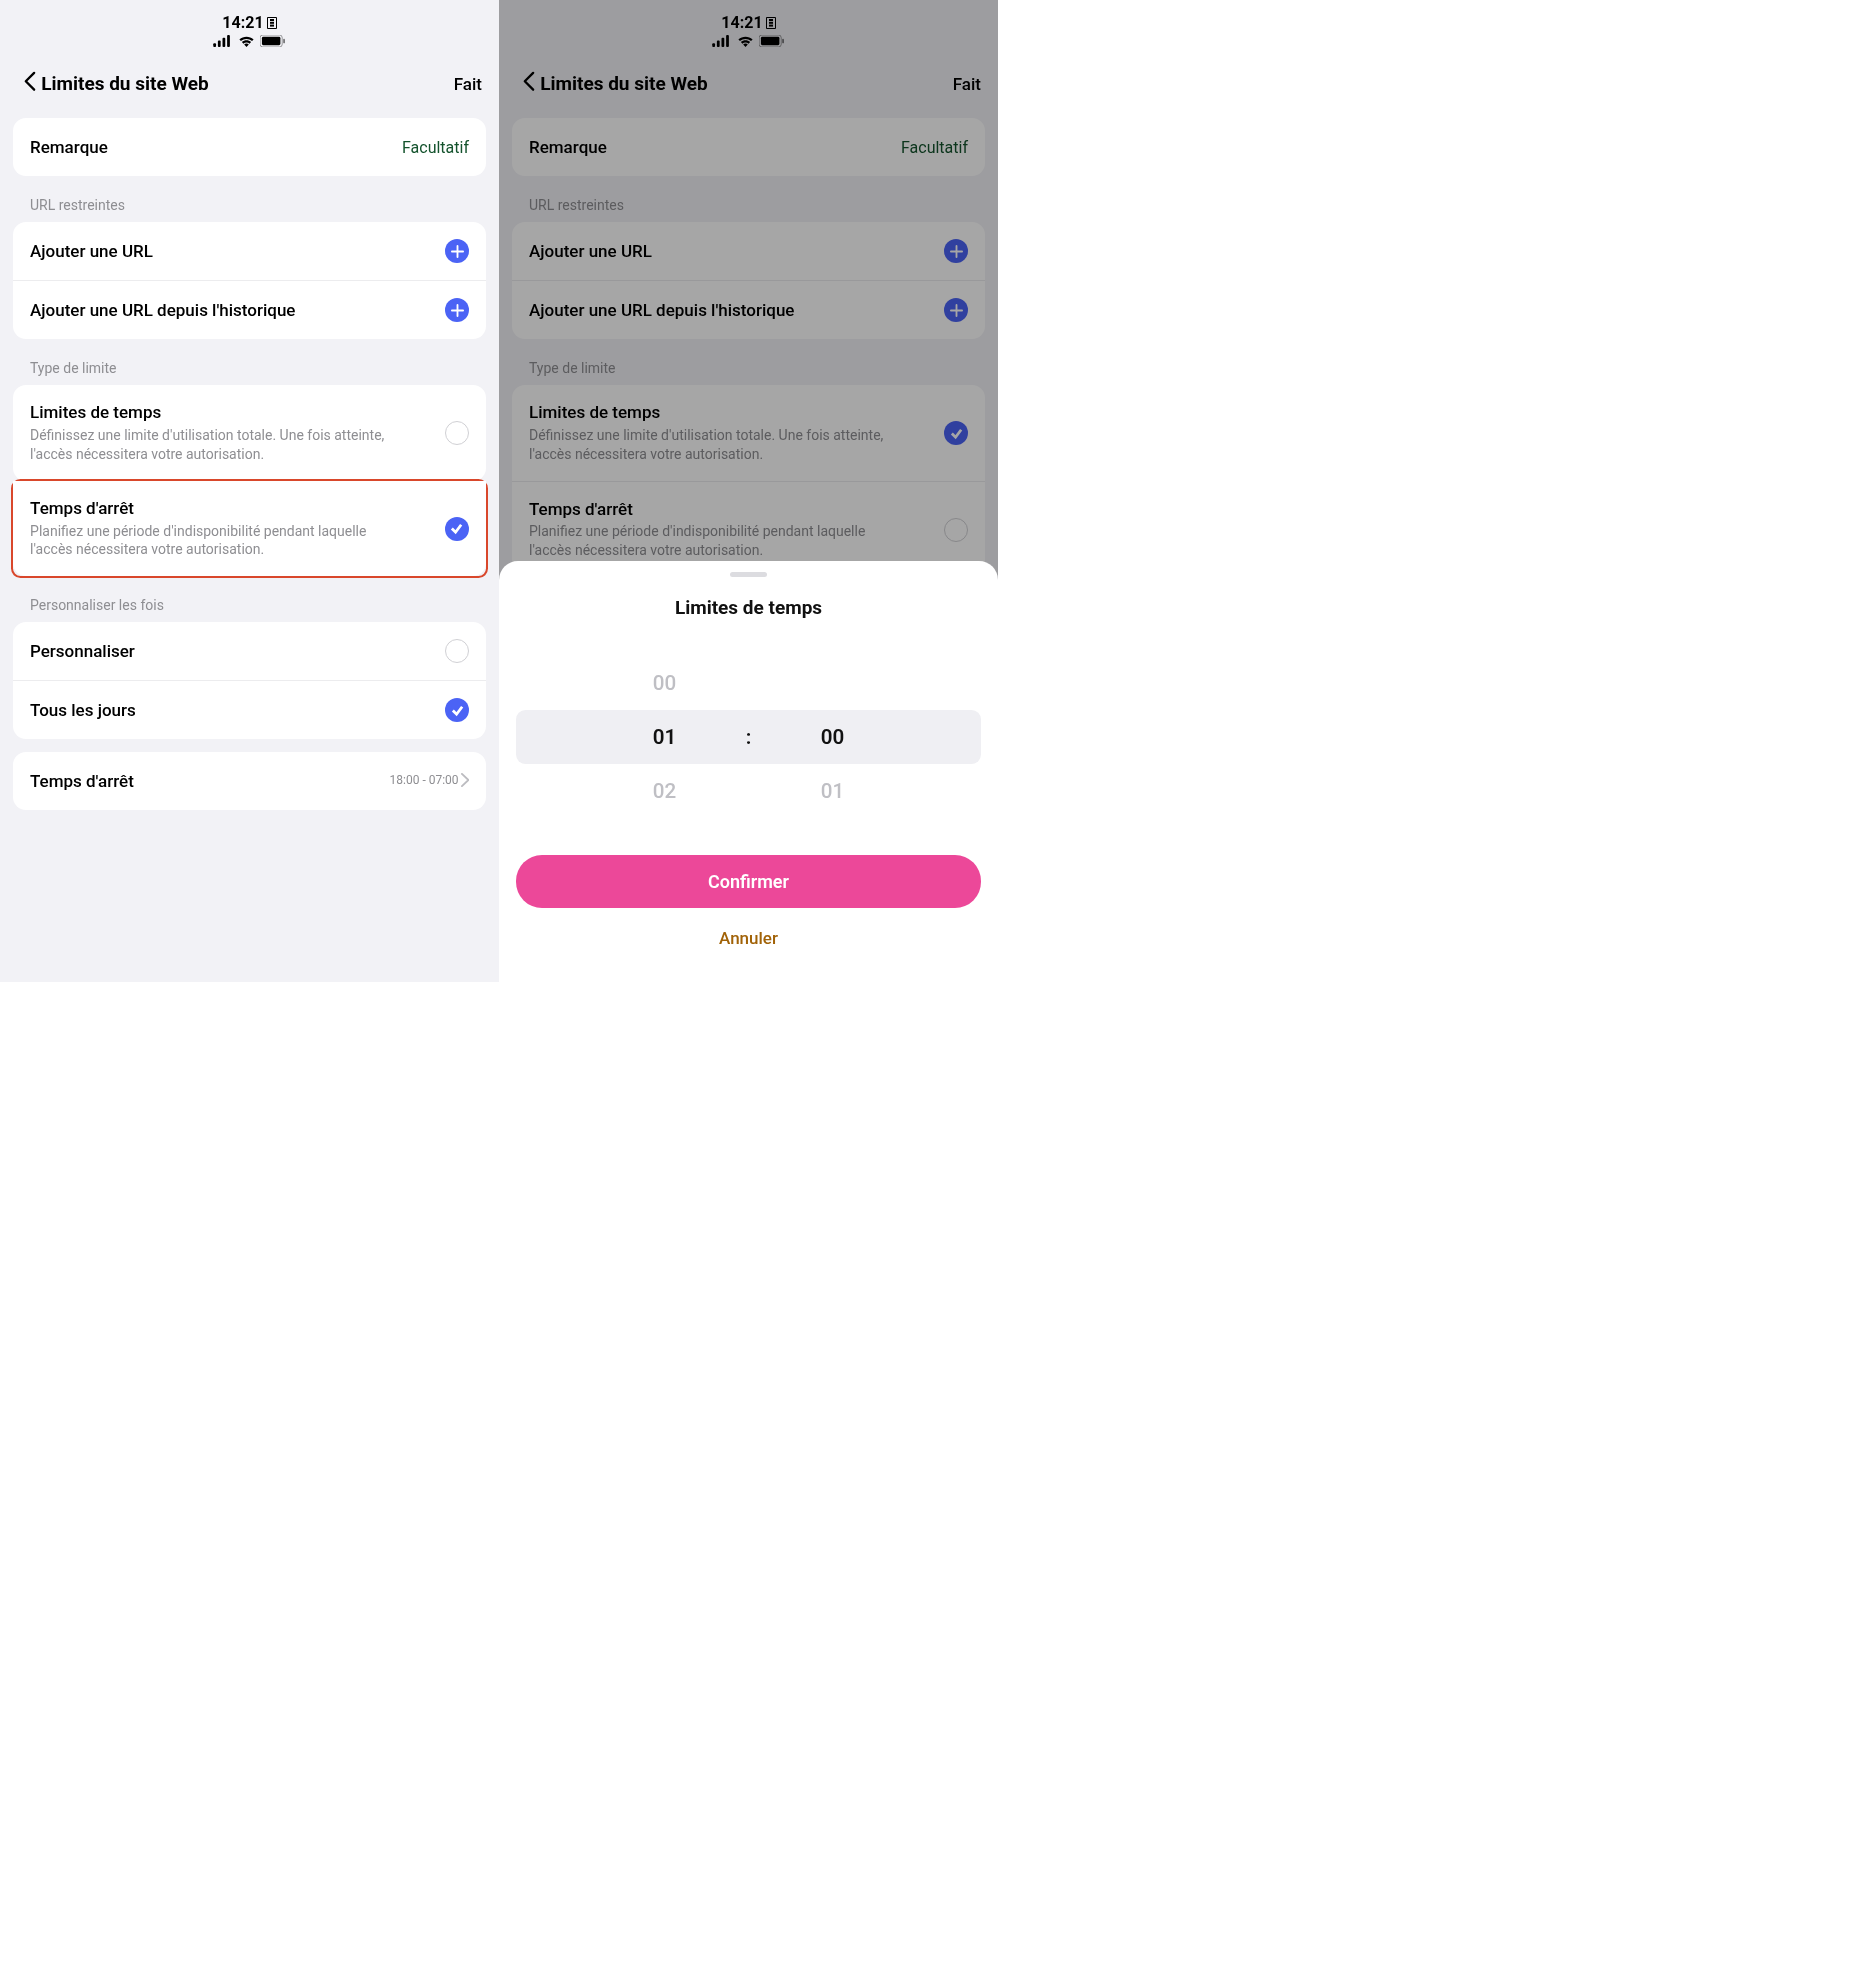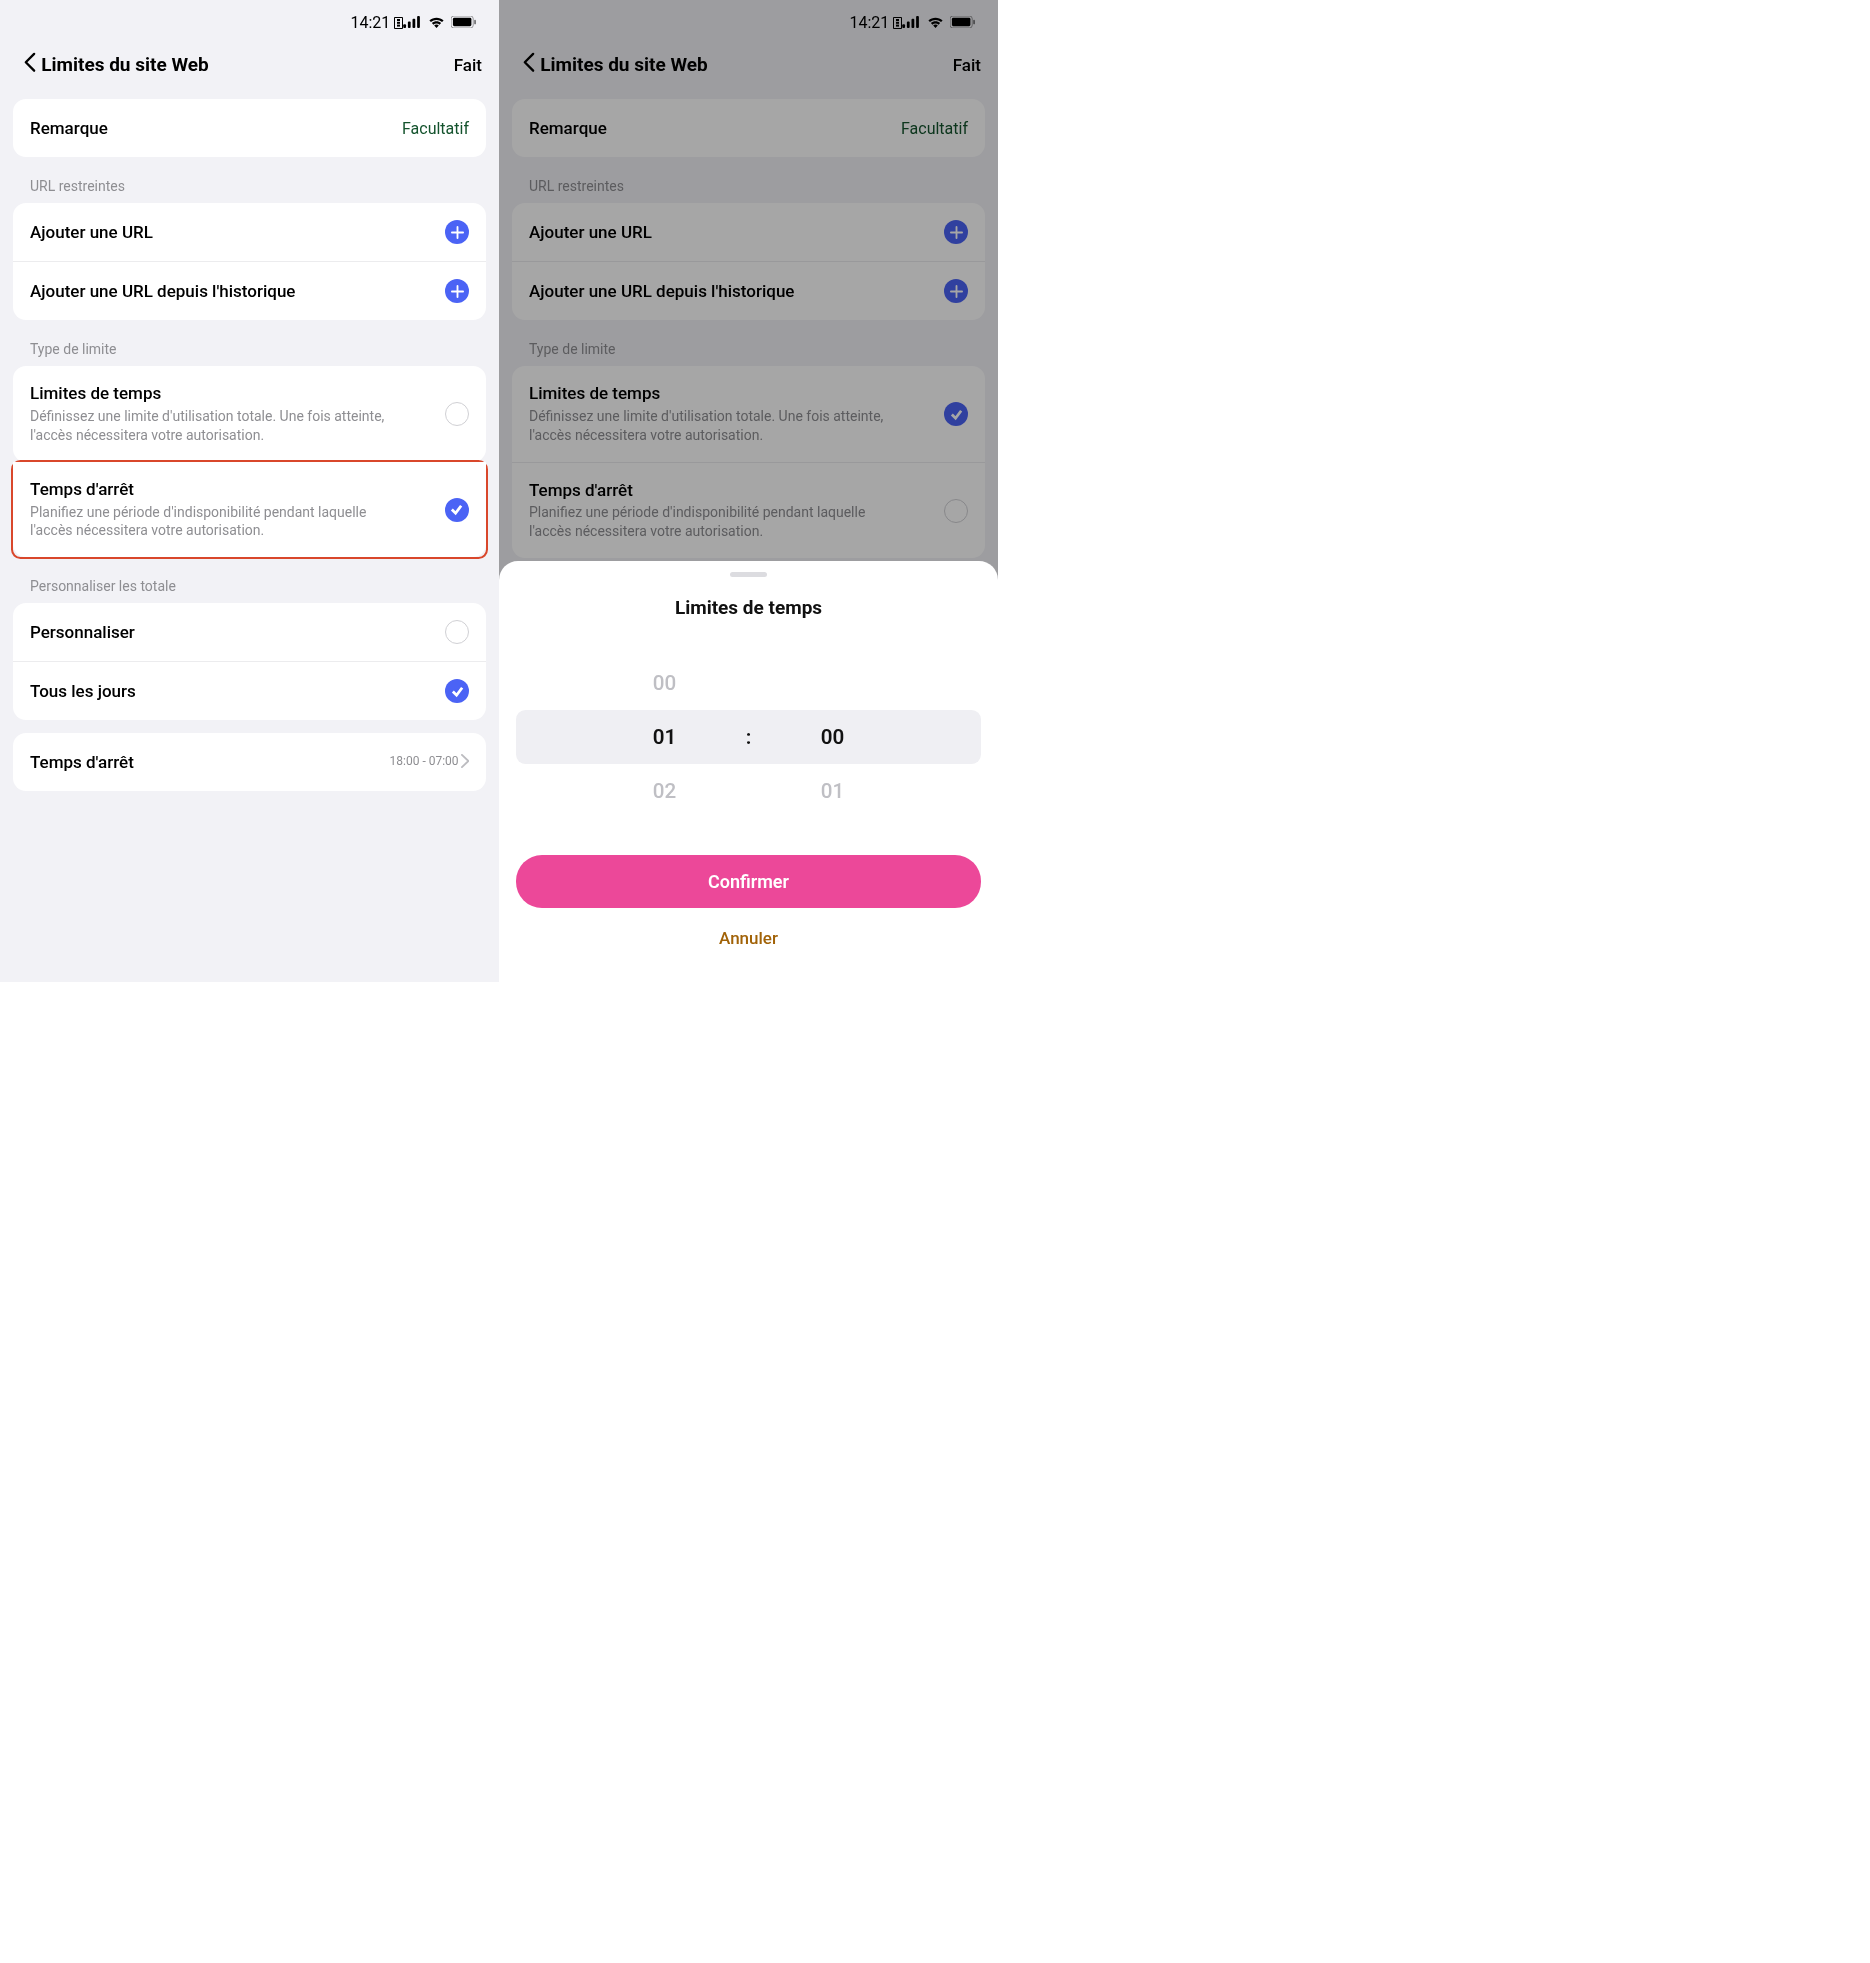--- a/index.html
+++ b/index.html
@@ -1,21 +1,21 @@
 <!DOCTYPE html>
 <html style="font-size:15px"><head>
 <meta charset="utf-8">
 <style>
 * { box-sizing: border-box; margin: 0; padding: 0; font-family: -apple-system, BlinkMacSystemFont, "Segoe UI", Roboto, sans-serif; }
 body { background: #fff; }
 .container { display: flex; width: 999px; }
 .screen { width: 499px; background: #f2f2f6; position: relative; overflow: hidden; }
 .screen.dimmed::before { content: ""; position: absolute; inset: 0; background: rgba(0,0,0,0.35); z-index: 5; pointer-events: none; }
 
-.status-bar { display: flex; justify-content: flex-end; align-items: center; padding: 13px 22.5px 5.6px; font-size: 16px; font-weight: 400; color: #000; }
+.status-bar { display: flex; justify-content: space-between; align-items: center; padding: 13px 22.5px 5.6px; font-size: 16px; font-weight: 700; color: #000; flex-direction: column; }
 .status-left { display: flex; align-items: center; gap: 3.7px; }
 .status-right { display: flex; align-items: center; gap: 5.6px; }
 
 .nav-bar { display: flex; align-items: center; justify-content: space-between; padding: 9.4px 17px 17px; }
 .back-arrow { font-size: 24px; font-weight: 300; color: #000; padding: 3.7px 5.6px; cursor: pointer; }
 .nav-title { font-size: 19px; font-weight: 700; color: #000; flex: 1; }
 .nav-action { font-size: 17px; font-weight: 500; color: #000; cursor: pointer; }
 
 .content { padding: 0 13px 22.5px; }
 .card { background: #fff; border-radius: 13px; overflow: hidden; }
@@ -142,21 +142,21 @@
           </div>
           <span class="radio-checked">
                 <svg viewBox="0 0 14 14">
                   <path d="M2 7 L6 11 L12 3"></path>
                 </svg>
               </span>
         </div>
       </div>
     </div>
 
-    <div class="section-header">Personnaliser les totale</div>
+    <div class="section-header">Personnaliser les fois</div>
     <div class="card">
       <div class="row">
         <span class="row-label">Personnaliser</span>
         <span class="radio-unchecked"></span>
       </div>
       <div class="row">
         <span class="row-label">Tous les jours</span>
         <span class="radio-checked">
               <svg viewBox="0 0 14 14">
                 <path d="M2 7 L6 11 L12 3"></path>

